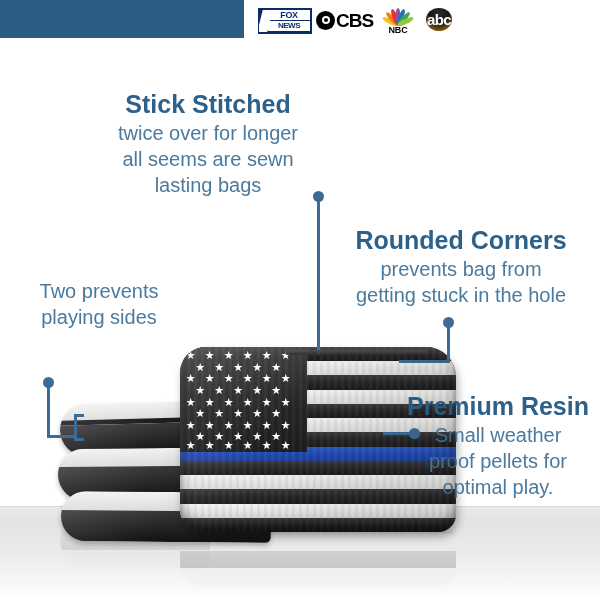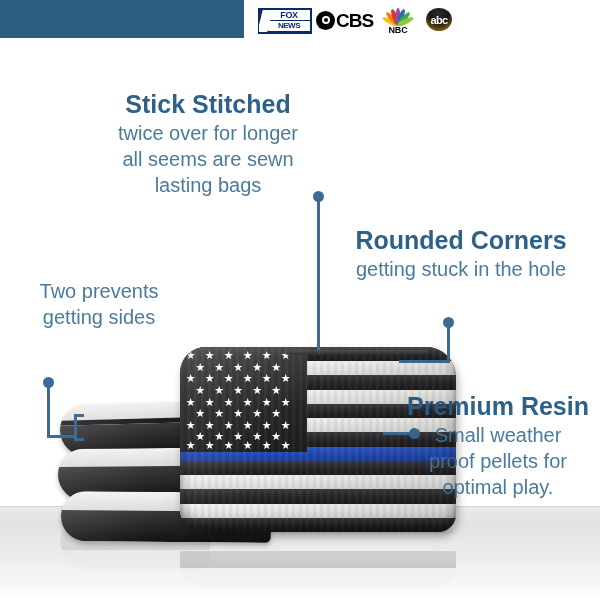--- a/index.html
+++ b/index.html
@@ -55,21 +55,21 @@
   #logo-nbc .peacock{position:relative;width:34px;height:19px;margin:0 auto;}
   #logo-nbc .f{position:absolute;bottom:0;left:50%;width:5px;height:17px;
     border-radius:50% 50% 40% 40%;transform-origin:50% 100%;}
   #logo-nbc .txt{font-size:9px;font-weight:bold;color:#000;text-align:center;
     letter-spacing:-0.2px;line-height:10px;}
 
   
   #logo-abc{left:426px;top:8px;width:26px;height:23px;border-radius:50%;
     background:radial-gradient(circle at 50% 25%, #2b2b2b 0%, #161616 45%, #6b4c12 72%, #c08a1e 100%);
     display:flex;align-items:center;justify-content:center;}
-  #logo-abc .txt{color:#ffffff;font-size:11px;font-weight:bold;letter-spacing:-0.6px;
+  #logo-abc .txt{color:#ffffff;font-size:15px;font-weight:bold;letter-spacing:-0.6px;
     font-family:"Liberation Sans", sans-serif;}
 
   
   .callout{position:absolute;}
   .callout h3{
     margin:0 0 2px 0;color:#2e6189;font-weight:bold;font-size:25px;
     line-height:28px;white-space:nowrap;
   }
   .callout p{
     margin:0;color:#4a7a9e;font-size:20px;line-height:26px;font-weight:normal;
@@ -350,26 +350,27 @@
 
   <div class="callout c-center" id="callout-double">
     <h3>Stick Stitched</h3>
     <p>twice over for longer</p>
     <p>all seems are sewn</p>
     <p>lasting bags</p>
   </div>
 
   <div class="callout c-center" id="callout-rounded">
     <h3>Rounded Corners</h3>
+    <p>prevents bag from</p>
     <p>getting stuck in the hole</p>
   </div>
 
   <div class="callout c-center" id="callout-stick">
     <p>Two prevents</p>
-    <p>getting sides</p>
+    <p>playing sides</p>
   </div>
 
   <div class="callout c-center" id="callout-premium">
     <h3>Premium Resin</h3>
     <p>Small weather</p>
     <p>proof pellets for</p>
     <p>optimal play.</p>
   </div>
 
   <div id="banner">

